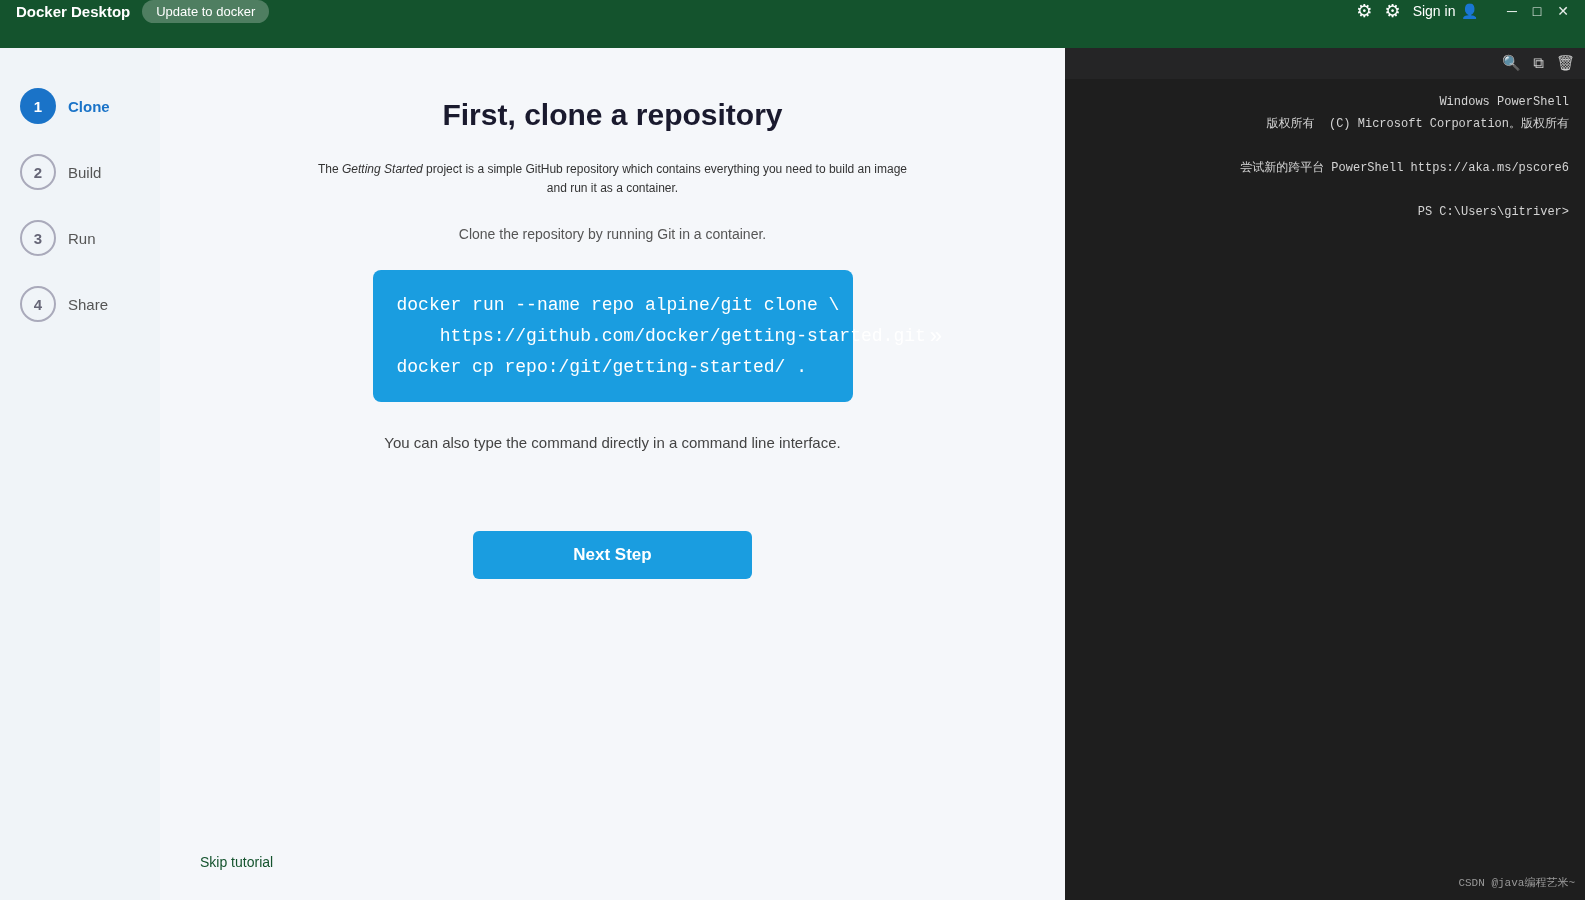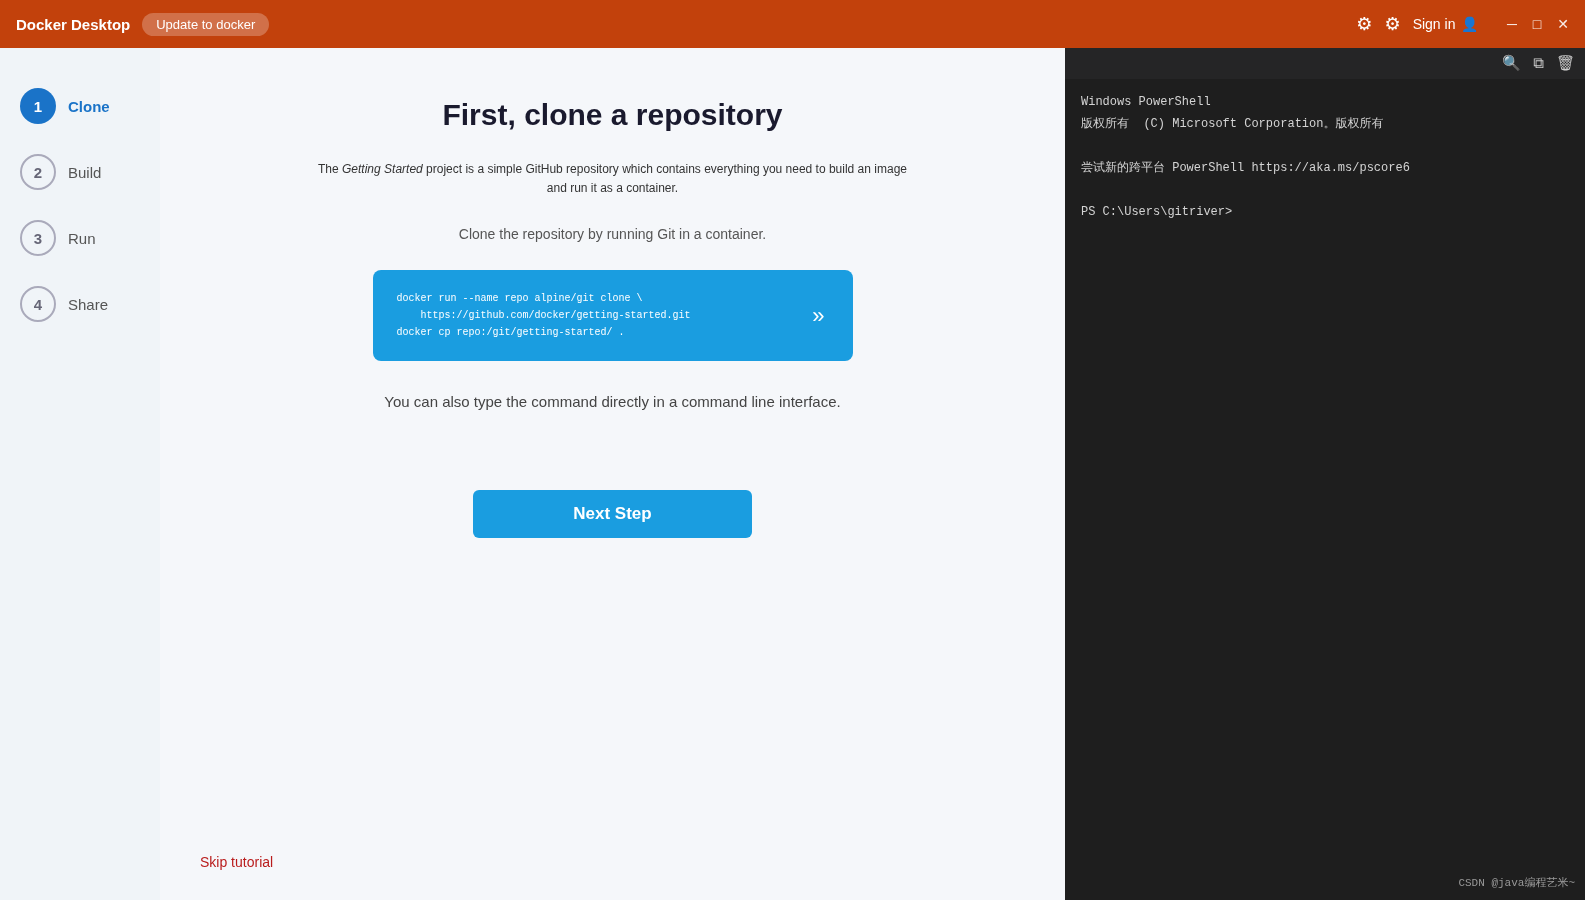--- a/index.html
+++ b/index.html
@@ -1,23 +1,23 @@
 <!DOCTYPE html>
 <html><head>
   <meta charset="utf-8">
   <style>
     * { box-sizing: border-box; margin: 0; padding: 0; }
     body { font-family: -apple-system, BlinkMacSystemFont, 'Segoe UI', sans-serif; background: #f0f4f8; height: 900px; overflow: hidden; }
 
     
     .titlebar {
       height: 48px;
-      background: #c2410c;
-      display: flex;
-      align-items: center;
+      background: #14532d;
+      display: flex;
+      align-items: flex-start;
       padding: 0 16px;
       justify-content: space-between;
       gap: 24px;
     }
     .titlebar-left {
       display: flex;
       align-items: center;
       gap: 12px;
     }
     .titlebar-brand {
@@ -163,21 +163,21 @@
       width: 480px;
       display: flex;
       align-items: center;
       justify-content: space-between;
       margin-bottom: 32px;
       cursor: pointer;
     }
     .code-text {
       font-family: 'Courier New', Courier, monospace;
       color: white;
-      font-size: 10px;
+      font-size: 18px;
       line-height: 1.7;
       white-space: pre;
     }
     .run-btn {
       background: transparent;
       border: none;
       color: white;
       font-size: 22px;
       cursor: pointer;
       padding: 0 4px;
@@ -197,21 +197,21 @@
       border: none;
       border-radius: 6px;
       padding: 14px 100px;
       font-size: 17px;
       font-weight: 600;
       cursor: pointer;
       margin-bottom: 20px;
     }
 
     .skip-link {
-      color: #b91c1c;
+      color: #14532d;
       font-size: 14px;
       cursor: pointer;
       text-decoration: none;
       position: absolute;
       bottom: 30px;
       left: 40px;
       text-align: right;
     }
 
     
@@ -240,20 +240,21 @@
       cursor: pointer;
     }
     .terminal-body {
       padding: 14px 16px;
       flex: 1;
       line-height: 1.5;
     }
     .terminal-line {
       margin-bottom: 4px;
       white-space: pre-wrap;
+      text-align: right;
     }
 
     
     .watermark {
       position: absolute;
       bottom: 10px;
       right: 10px;
       color: #999;
       font-size: 11px;
     }

